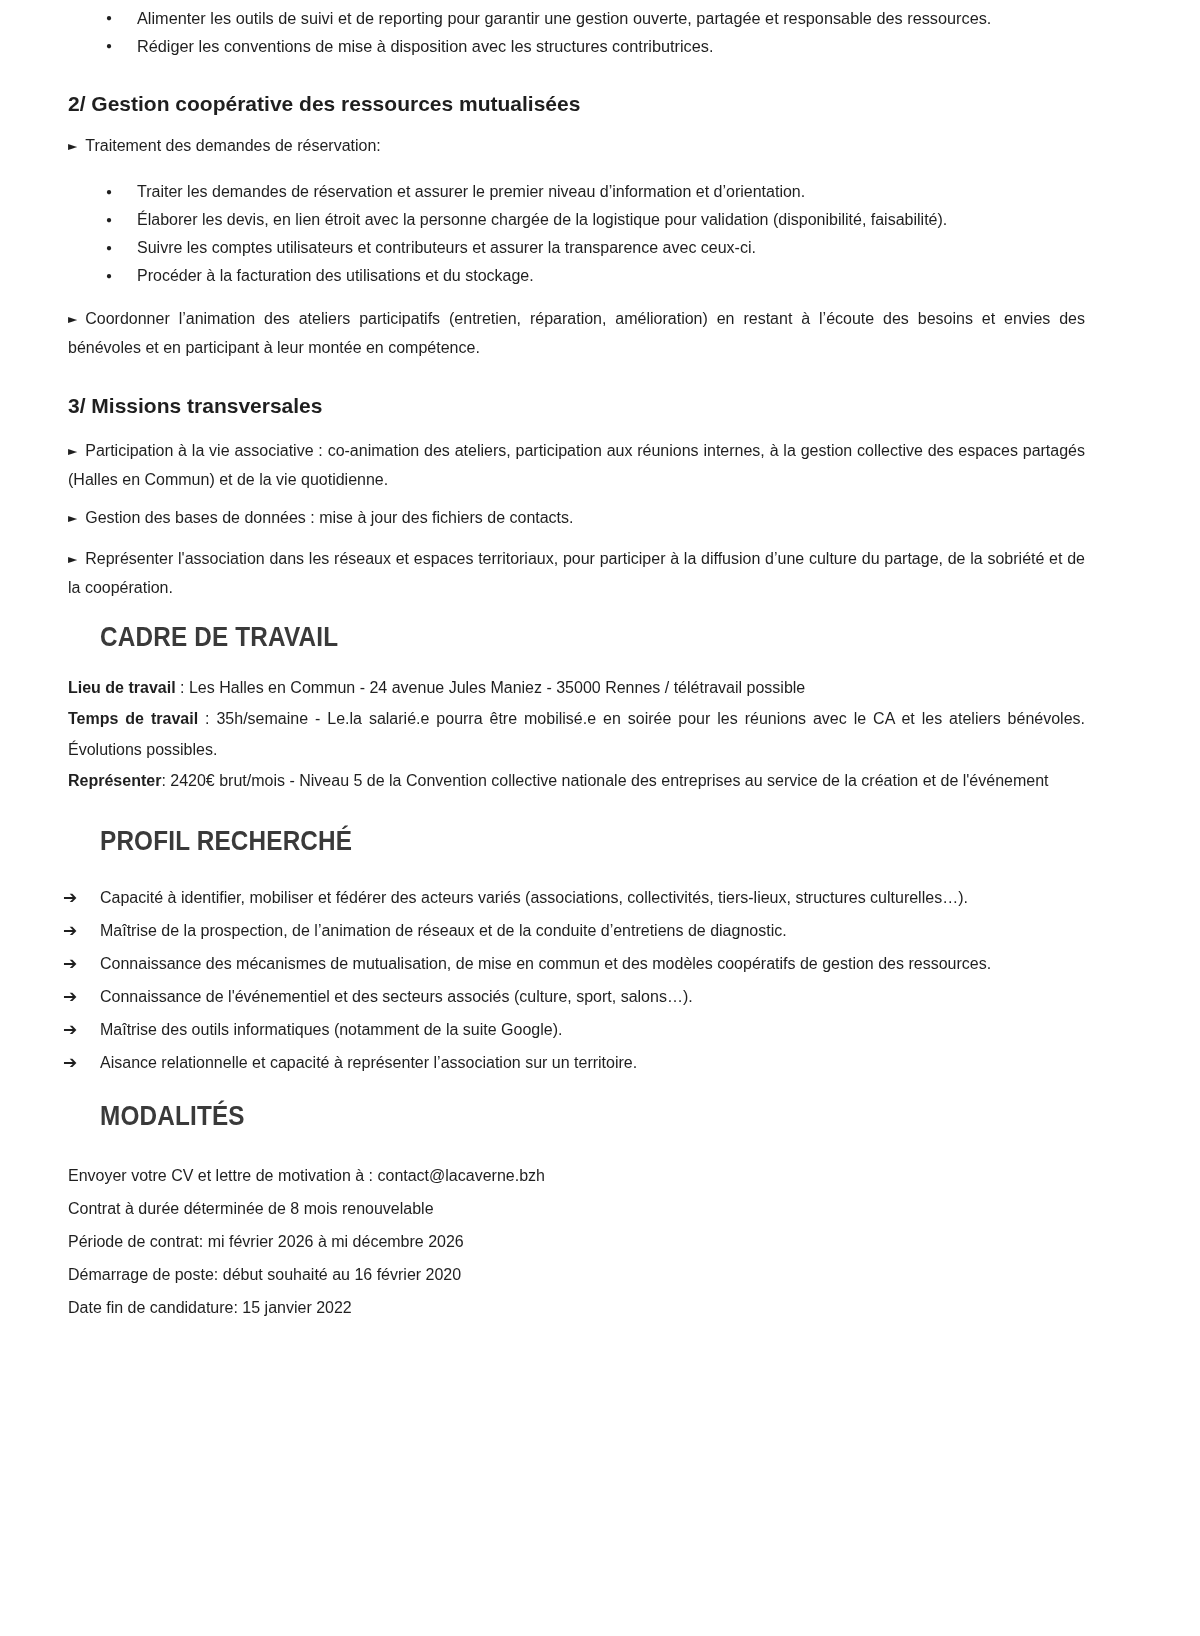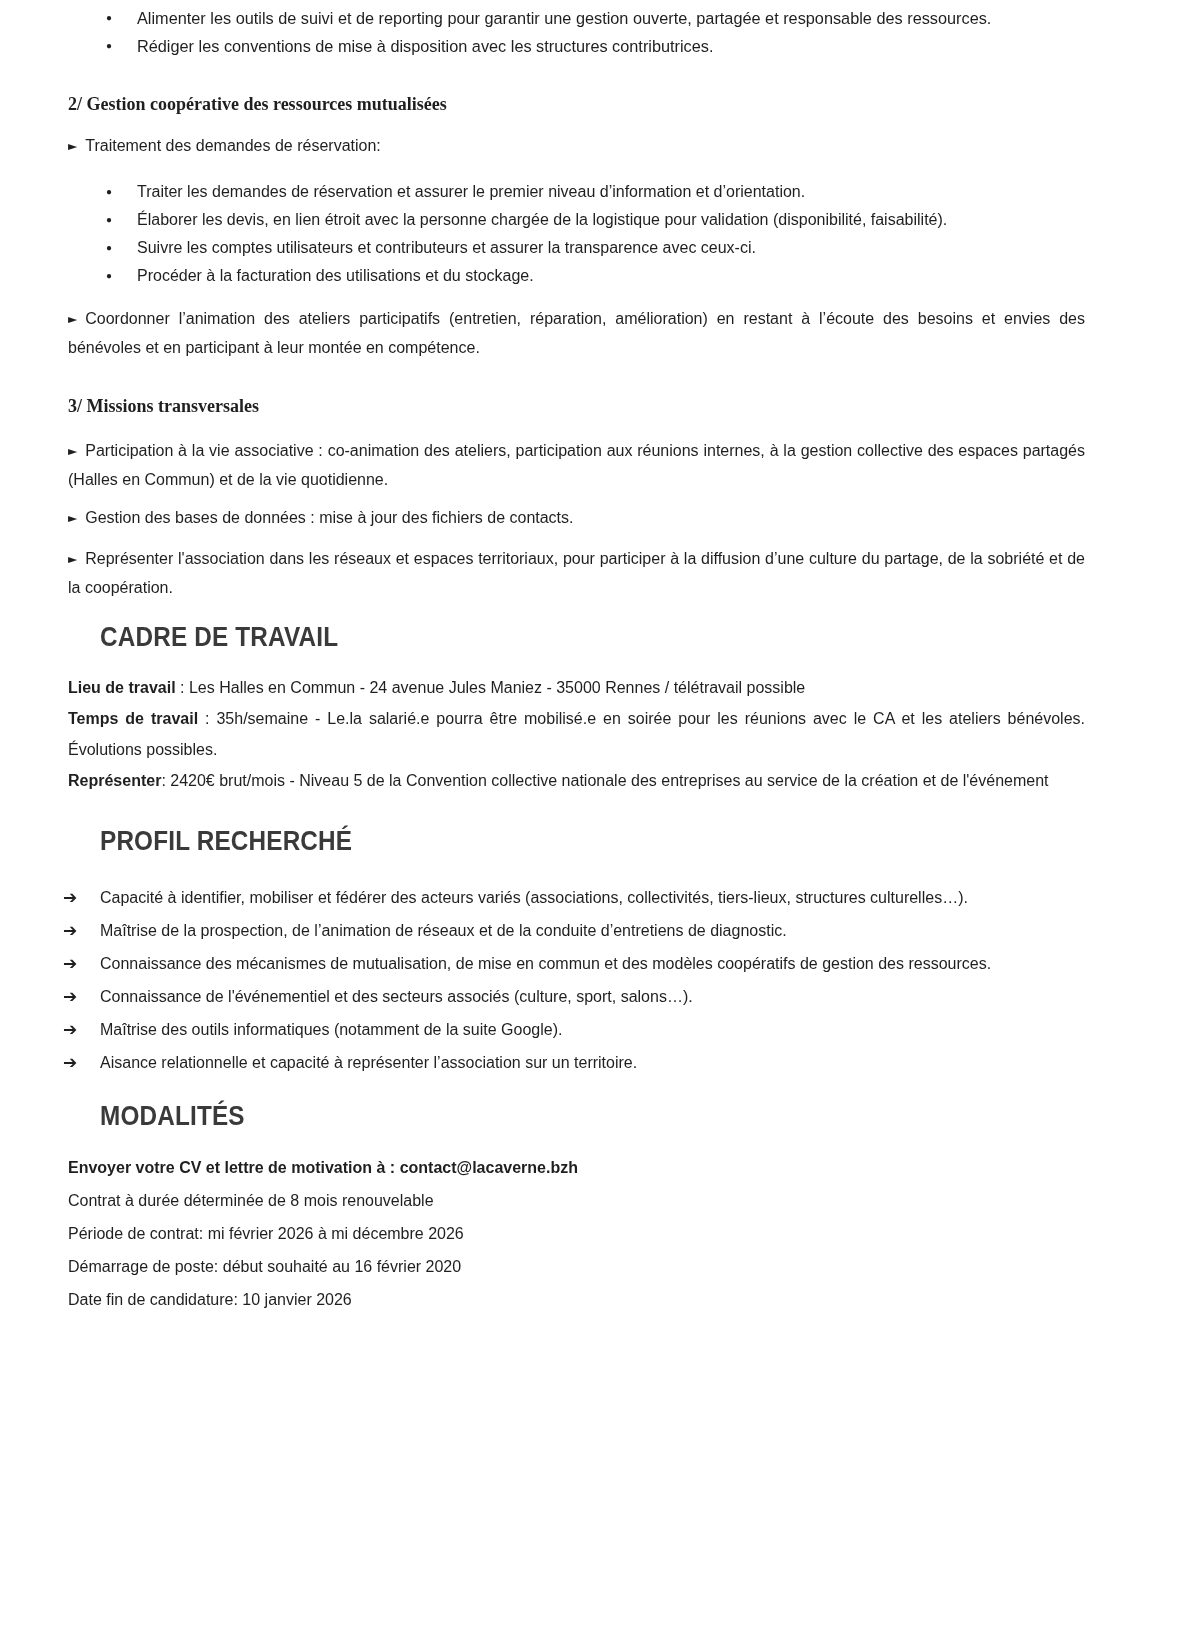--- a/index.html
+++ b/index.html
@@ -23,21 +23,21 @@
   
   .tri-para { text-align: justify; }
   .tri { font-size: 12px; margin-right: 8px; position: relative; top: -1px; font-family: "DejaVu Sans", sans-serif; }
   .lead { margin-top: 14px; }
   .coordonner { margin-top: 15px; }
   .mt10 { margin-top: 10px; }
   .mt17 { margin-top: 17px; }
   .mt12 { margin-top: 12px; }
 
   
-  h3.sub-heading { font-size: 18px; line-height: 28px; font-weight: bold; color: #1f1f1f; margin: 30px 0 0 0; font-family: Liberation Serif, serif; }
+  h3.sub-heading { font-size: 21px; line-height: 28px; font-weight: bold; color: #1f1f1f; margin: 30px 0 0 0; }
 
   
   h2.section-title {
     font-size: 27px; line-height: 38px; font-weight: bold; color: #3a3a3a;
     margin: 0 0 0 32px; letter-spacing: 0.2px;
     transform: scaleX(0.9); transform-origin: 0 50%;
     white-space: nowrap;
   }
   h2#cadre-title  { margin-top: 16px; }
   h2#profil-title { margin-top: 26px; }
@@ -47,21 +47,21 @@
   .cadre-items p { line-height: 31px; text-align: justify; }
   .cadre-items p:first-child { margin-top: 16px; }
   .cadre-items strong { font-weight: bold; }
 
   
   ul.alist { list-style: none; margin: 21px 0 0 -5px; padding: 0; }
   ul.alist li { position: relative; padding-left: 37px; line-height: 33px; text-align: justify; }
   ul.alist .arrow { position: absolute; left: 0; top: 0; line-height: 33px; font-weight: bold; font-size: 17px; font-family: "DejaVu Sans", sans-serif; }
 
   
-  .contact-line { margin-top: 16px; line-height: 33px; font-weight: bold; }
+  .contact-line { margin-top: 24px; line-height: 33px; font-weight: normal; }
   .modal-lines p { line-height: 33px; }
   .modal-lines p:first-child { }
 </style>
 </head>
 <body>
 
 <div class="page">
 
   <ul class="blist top-list">
     <li>
@@ -145,16 +145,16 @@
   </ul>
 
   <h2 class="section-title" id="modal-title">MODALITÉS</h2>
 
   <p class="contact-line">Envoyer votre CV et lettre de motivation à : contact@lacaverne.bzh</p>
 
   <div class="modal-lines">
     <p>Contrat à durée déterminée de 8 mois renouvelable</p>
     <p>Période de contrat: mi février 2026 à mi décembre 2026</p>
     <p>Démarrage de poste: début souhaité au 16 février 2020</p>
-    <p>Date fin de candidature: 10 janvier 2026</p>
+    <p>Date fin de candidature: 15 janvier 2022</p>
   </div>
 
 </div>
 
 </body></html>

